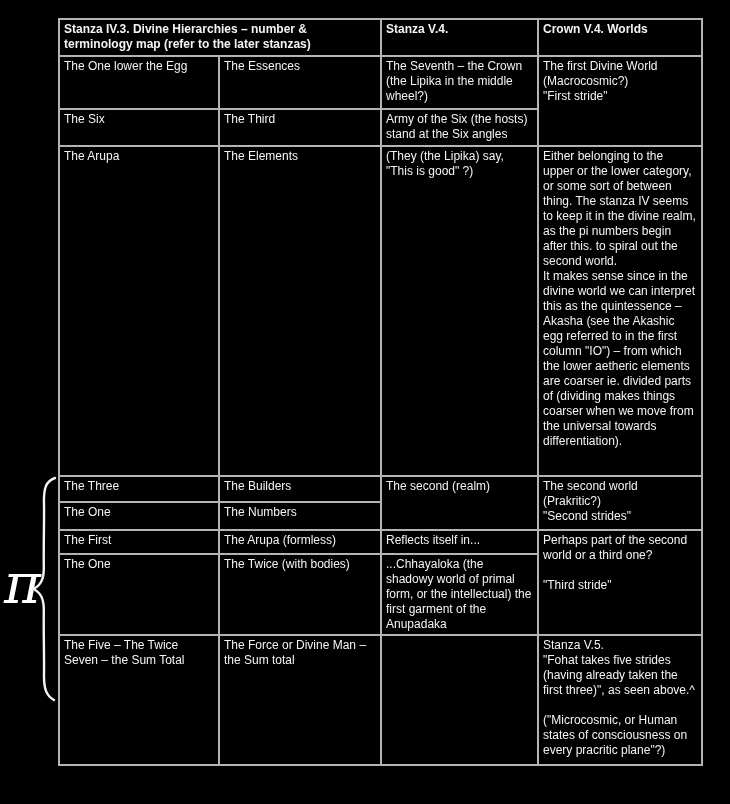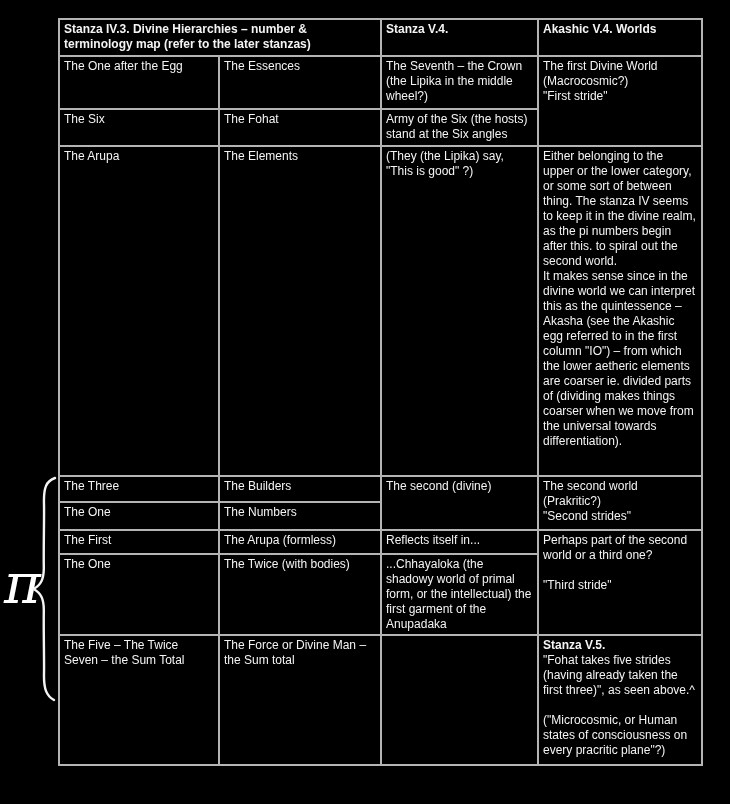--- a/index.html
+++ b/index.html
@@ -26,21 +26,21 @@
     line-height:15px;
     font-weight:normal;
     text-align:left;
     color:#f4f4f4;
     overflow:hidden;
   }
   table.stanza th{font-weight:bold;}
   .cell-text{white-space:pre-line;}
   .center-cell{text-align:center;vertical-align:middle;margin-top:24px;}
   .middle-cell{vertical-align:middle;}
-  .bold-line{font-weight:bold;}
+  .bold-line{font-weight:normal;}
   .pi{
     position:absolute;left:4px;top:556px;
     font-family:"DejaVu Serif","Liberation Serif",serif;
     font-style:italic;
     font-size:56px;line-height:1;
     color:#fff;
   }
   .brace{
     position:absolute;left:30px;top:474px;
   }
@@ -59,47 +59,47 @@
     </colgroup>
     <tbody>
         <tr style="height:37px">
       <th colspan="2">
         <div class="cell-text">Stanza IV.3. Divine Hierarchies – number &amp; terminology map (refer to the later stanzas)</div>
       </th>
       <th>
         <div class="cell-text">Stanza V.4.</div>
       </th>
       <th>
-        <div class="cell-text">Akashic V.4. Worlds</div>
+        <div class="cell-text">Crown V.4. Worlds</div>
       </th>
     </tr>
 
     <tr style="height:53px">
       <td>
-            <div class="cell-text">The One after the Egg</div>
+            <div class="cell-text">The One lower the Egg</div>
           </td>
       <td>
             <div class="cell-text">The Essences</div>
           </td>
       <td>
             <div class="cell-text">The Seventh – the Crown (the Lipika in the middle wheel?)</div>
           </td>
       <td rowspan="2" class="center-cell">
             <div class="cell-text">The first Divine World
 (Macrocosmic?)
 "First stride"</div>
           </td>
     </tr>
 
     <tr style="height:37px">
       <td>
             <div class="cell-text">The Six</div>
           </td>
       <td>
-            <div class="cell-text">The Fohat</div>
+            <div class="cell-text">The Third</div>
           </td>
       <td>
             <div class="cell-text">Army of the Six (the hosts) stand at the Six angles</div>
           </td>
     </tr>
 
     <tr style="height:330px">
       <td>
             <div class="cell-text">The Arupa</div>
           </td>
@@ -116,21 +116,21 @@
     </tr>
 
     <tr style="height:26px">
       <td>
             <div class="cell-text">The Three</div>
           </td>
       <td>
             <div class="cell-text">The Builders</div>
           </td>
       <td rowspan="2">
-            <div class="cell-text">The second (divine)</div>
+            <div class="cell-text">The second (realm)</div>
           </td>
       <td rowspan="2">
             <div class="cell-text">The second world
 (Prakritic?)
 "Second strides"</div>
           </td>
     </tr>
 
     <tr style="height:28px">
       <td>

